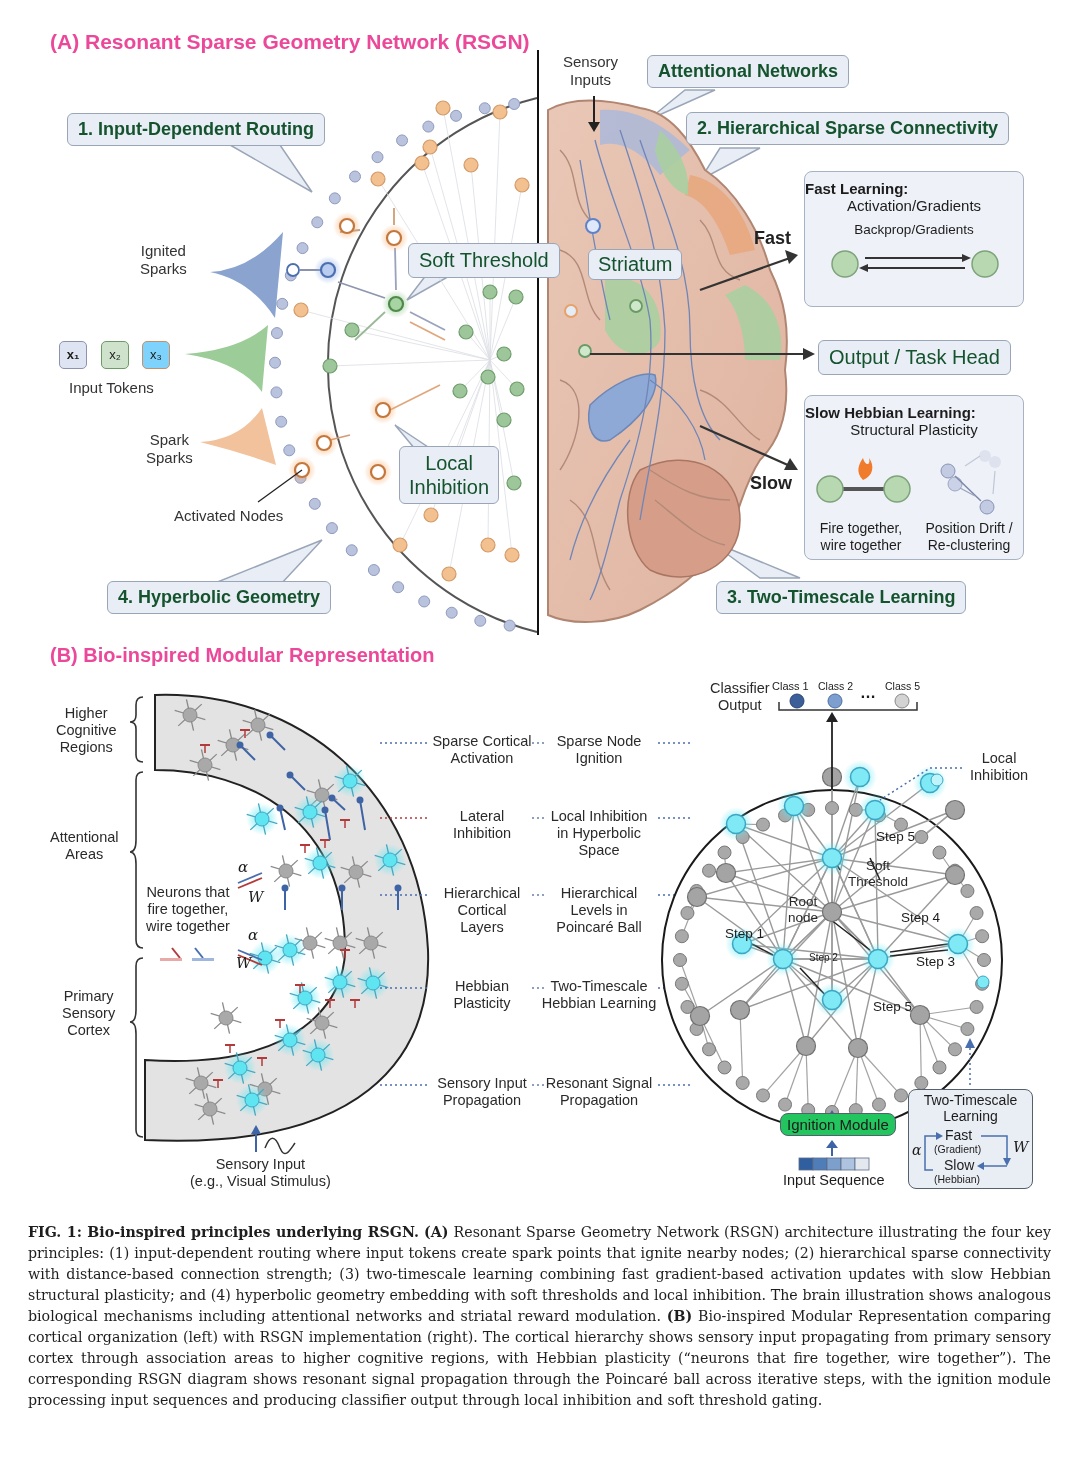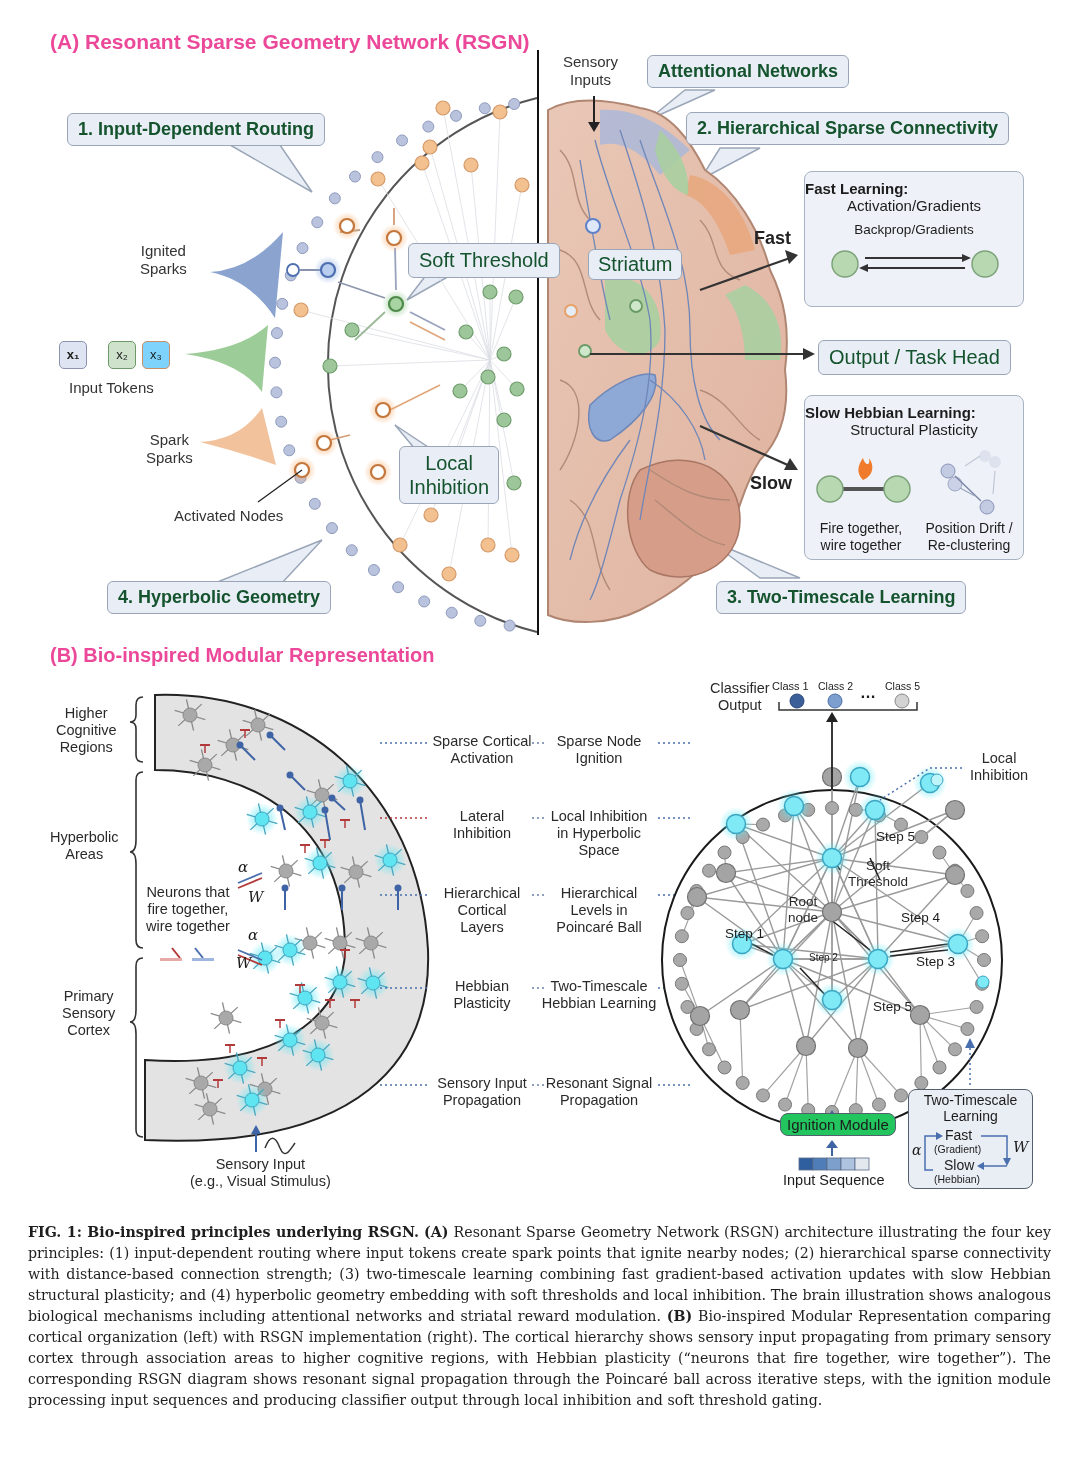--- a/index.html
+++ b/index.html
@@ -238,21 +238,21 @@
 <div class="lbl" style="left:69px; top:379px;">Input Tokens</div>
 <div class="lbl" style="left:174px; top:507px;">Activated Nodes</div>
 <div class="lbl" style="left:563px; top:53px;">
   <div>Sensory</div>
   <div>Inputs</div>
 </div>
 <div class="lbl" style="left:754px; top:228px; font-weight:bold; font-size:18px; color:#222;">Fast</div>
 <div class="lbl" style="left:750px; top:473px; font-weight:bold; font-size:18px; color:#222;">Slow</div>
 
 <div class="tok" style="left:59px; top:341px; background:#dfe4f2; border-color:#8c93b0;font-weight:bold;">x₁</div>
-<div class="tok" style="left:101px; top:341px; background:#cfe3cc; border-color:#6e9a6a;margin-left:7px;">x₂</div>
+<div class="tok" style="left:101px; top:341px; background:#cfe3cc; border-color:#6e9a6a;">x₂</div>
 <div class="tok" style="left:142px; top:341px; background:#7dd3fc; border-color:#c99068;">x₃</div>
 
 <div class="box" style="left:804px; top:171px; width:218px; height:134px;">
   <div class="hd" style="margin-top:8px;">Fast Learning:</div>
   <div class="sub">Activation/Gradients</div>
   <div class="sub" style="font-size:13.5px; margin-top:8px;">Backprop/Gradients</div>
   <svg width="218" height="134" style="left:0; top:0;">
     <circle cx="40" cy="92" r="13" fill="#b7d8b1" stroke="#7ea37a" stroke-width="1.5"></circle>
     <circle cx="180" cy="92" r="13" fill="#b7d8b1" stroke="#7ea37a" stroke-width="1.5"></circle>
     <line x1="60" y1="86" x2="160" y2="86" stroke="#333" stroke-width="2"></line>
@@ -837,21 +837,21 @@
       <rect x="855" y="1158" width="14" height="12" fill="#e3e8ef" stroke="#5b6b87" stroke-width="0.8"></rect>
     </g>
 </svg>
 
 <div class="mlbl" style="left:56px; top:705px;">
   <div>Higher</div>
   <div>Cognitive</div>
   <div>Regions</div>
 </div>
 <div class="mlbl" style="left:50px; top:829px;">
-  <div>Hyperbolic</div>
+  <div>Attentional</div>
   <div>Areas</div>
 </div>
 <div class="mlbl" style="left:62px; top:988px;">
   <div>Primary</div>
   <div>Sensory</div>
   <div>Cortex</div>
 </div>
 <div class="mlbl" style="left:146px; top:884px;">
   <div>Neurons that</div>
   <div>fire together,</div>

